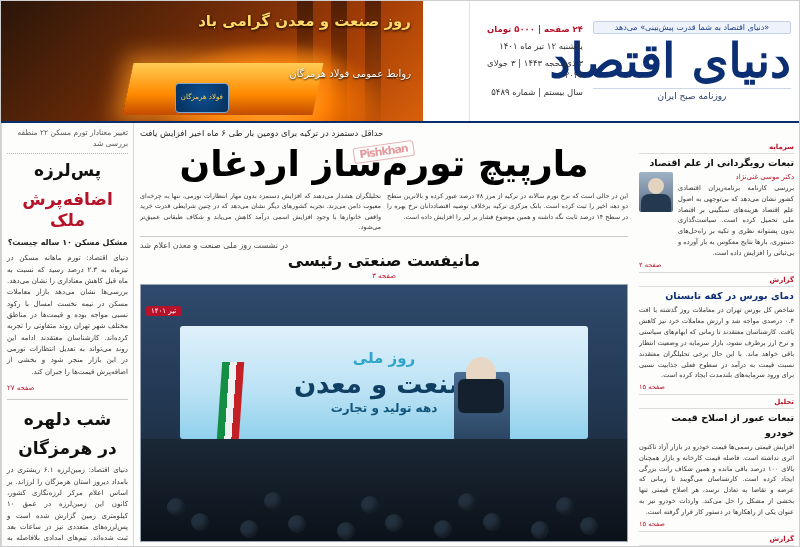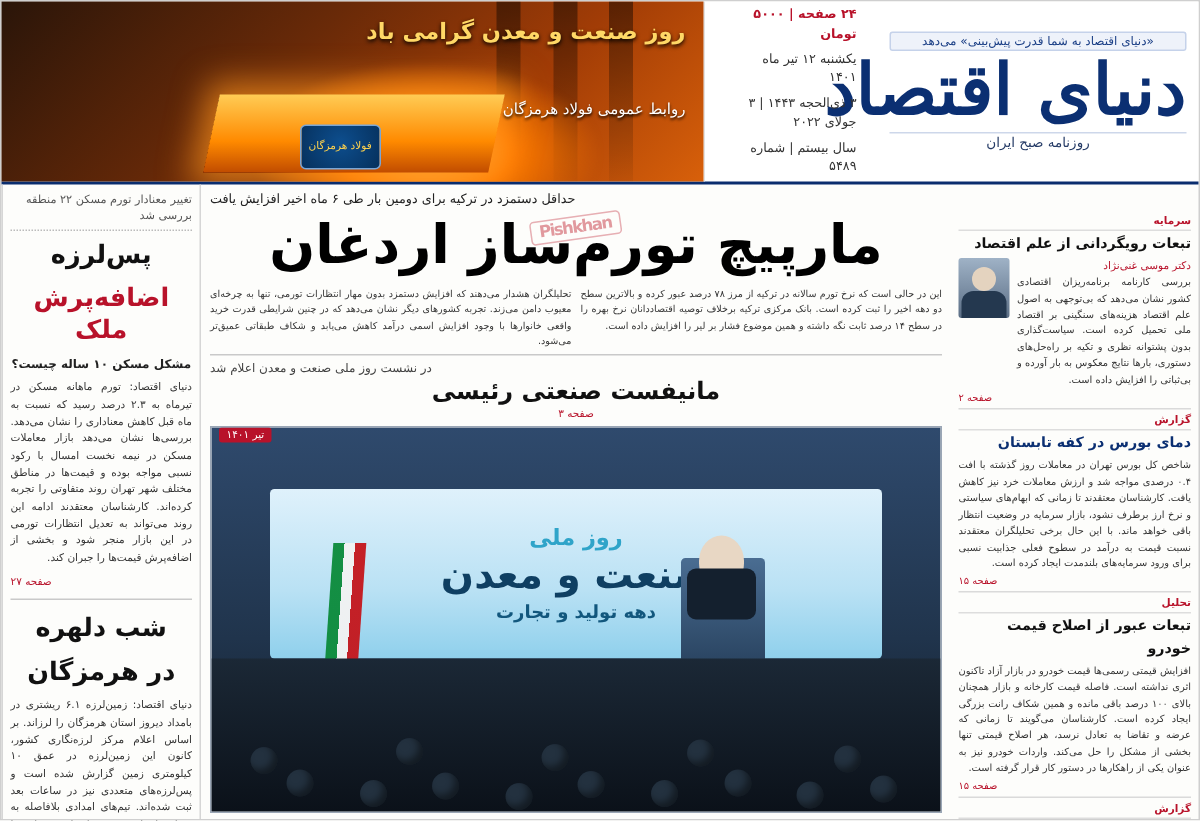--- a/index.html
+++ b/index.html
@@ -42,22 +42,22 @@
     line-height: 1.05; letter-spacing: -1px;
     width: 100%; text-align: center; white-space: nowrap;
   }
   .mh-sub {
     font-size: 9px; color: #253b66; width: 100%; text-align: center;
     border-top: 1px solid #cdd7ea; margin-top: 3px; padding-top: 2px;
   }
   .mh-info {
     width: 120px; height: 100%;
     display: flex; flex-direction: column; justify-content: center;
-    gap: 4px; padding: 6px 18px;
-    font-size: 8.5px; color: #333; border-left: 1px solid #e2e2e2;
+    gap: 4px; padding: 6px 6px;
+    font-size: 8.5px; color: #333; border-left: 1px solid #e2e2e2; margin-left: 46px;
   }
   .mh-info div { line-height: 1.5; }
   .mh-info .price { color: #b8122a; font-weight: bold; }
 
   .mh-banner {
     flex: 1; height: 100%;
     background: linear-gradient(135deg,#2a1509 0%,#6a2a08 40%,#a13c06 70%,#d8600a 100%);
     position: relative; overflow: hidden;
     display: flex; align-items: flex-start; justify-content: flex-start;
   }
@@ -168,21 +168,21 @@
     padding-bottom: 2px;
   }
   .c-sub-page { font-size: 7px; color: #b8122a; text-align: center; }
 
   .photo {
     position: relative; flex: 1; margin-top: 4px;
     background: linear-gradient(180deg,#2f4a6d 0%,#20344c 55%,#101a26 100%);
     overflow: hidden; border: 1px solid #9aa6b5;
   }
   .ph-date {
-    position: absolute; top: 0; left: 5px; z-index: 6;
+    position: absolute; top: 21px; left: 5px; z-index: 6;
     background: #b8122a; color: #fff; font-size: 7px;
     padding: 1px 5px; border-radius: 2px;
   }
   .ph-banner {
     position: absolute; top: 16%; right: 8%; left: 8%; height: 44%;
     background: linear-gradient(180deg,#dff1fb 0%,#b9e1f4 60%,#8fd0ec 100%);
     border-radius: 3px;
     display: flex; flex-direction: column; align-items: center; justify-content: center;
     gap: 2px;
   }

